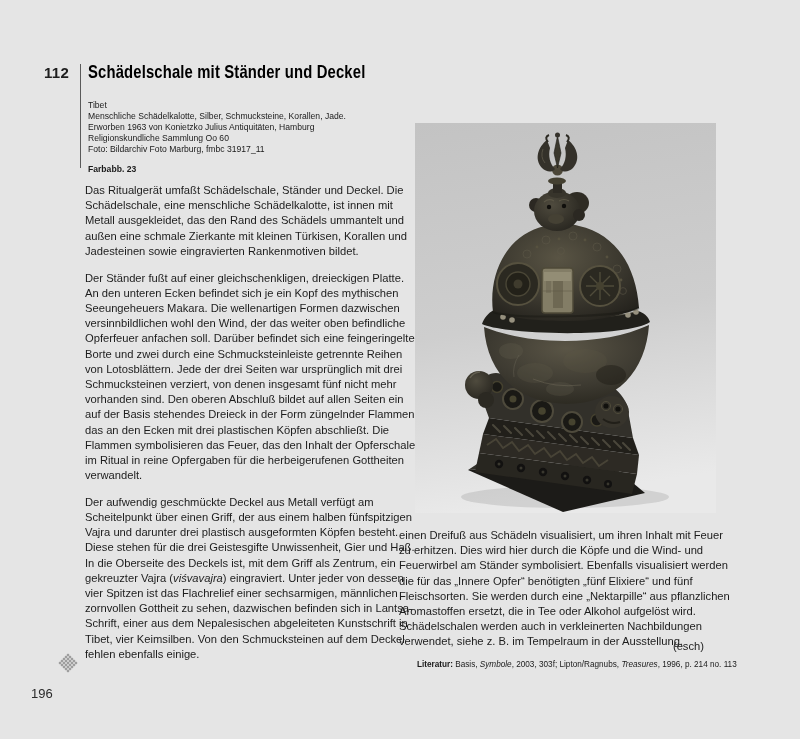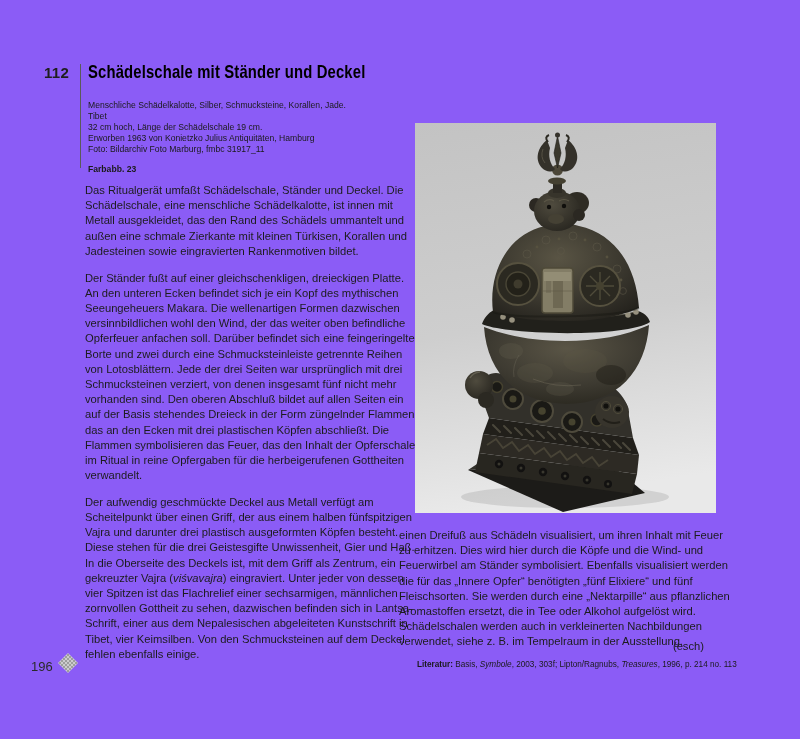--- a/index.html
+++ b/index.html
@@ -1,18 +1,18 @@
 <!DOCTYPE html>
 <html><head>
 <meta charset="utf-8">
 <style>
   * { margin:0; padding:0; box-sizing:border-box; }
   html,body { background:#ffffff; }
   body { font-family:"Liberation Sans", sans-serif; color:#1e1e1e; }
-  .page { position:relative; width:800px; height:739px; background:#8b5cf6; overflow:hidden; }
+  .page { position:relative; width:800px; height:739px; background:#e5e5e5; overflow:hidden; }
 
   .cat-num { position:absolute; left:44px; top:64px; font-size:15px; font-weight:bold; letter-spacing:.3px; }
   .title-rule { position:absolute; left:80px; top:64px; width:1px; height:104px; background:#5a5a5a; }
   .title { position:absolute; left:88px; top:61px; font-size:19px; font-weight:bold; white-space:nowrap;
            transform:scaleX(.78); transform-origin:0 0; letter-spacing:.2px; color:#000; }
 
   .meta { position:absolute; left:88px; top:100px; font-size:8.6px; line-height:11.1px; color:#1a1a1a; }
   .meta .plate { font-weight:bold; margin-top:9px; }
 
   .col-left  { position:absolute; left:85px;  top:183px; width:334px; }
@@ -22,37 +22,37 @@
   i { font-style:italic; }
 
   .photo { position:absolute; left:415px; top:123px; width:301px; height:390px; }
   .photo svg { display:block; }
 
   .author { position:absolute; left:417px; top:640px; width:287px; text-align:right; font-size:11.2px; color:#1c1c1c; }
 
   .literature { position:absolute; left:417px; top:660px; width:360px; font-size:8.2px; color:#1a1a1a; }
   .literature b { font-weight:bold; }
 
-  .pagenum { position:absolute; left:31px; top:659px; font-size:13px; color:#2a2a2a; }
+  .pagenum { position:absolute; left:31px; top:686px; font-size:13px; color:#2a2a2a; }
   .ornament { position:absolute; left:57px; top:652px; width:22px; height:22px; }
 </style>
 </head>
 <body>
 
 <div class="page">
 
   <div class="cat-num">112</div>
   <div class="title-rule"></div>
   <h1 class="title">Schädelschale mit Ständer und Deckel</h1>
 
   <div class="meta">
+    <div>Tibet</div>
     <div>Menschliche Schädelkalotte, Silber, Schmucksteine, Korallen, Jade.</div>
-    <div>Tibet</div>
-    <div>32 cm hoch, Länge der Schädelschale 19 cm.</div>
     <div>Erworben 1963 von Konietzko Julius Antiquitäten, Hamburg</div>
+    <div>Religionskundliche Sammlung Oo 60</div>
     <div>Foto: Bildarchiv Foto Marburg, fmbc 31917_11</div>
     <div class="plate">Farbabb. 23</div>
   </div>
 
   <div class="col-left">
     <p>Das Ritualgerät umfaßt Schädelschale, Ständer und Deckel. Die Schädelschale, eine menschliche Schädelkalotte, ist innen mit Metall ausgekleidet, das den Rand des Schädels ummantelt und außen eine schmale Zierkante mit kleinen Türkisen, Korallen und Jadesteinen sowie eingravierten Rankenmotiven bildet.</p>
     <p>Der Ständer fußt auf einer gleichschenkligen, dreieckigen Platte. An den unteren Ecken befindet sich je ein Kopf des mythischen Seeungeheuers Makara. Die wellenartigen Formen dazwischen versinnbildlichen wohl den Wind, der das weiter oben befindliche Opferfeuer anfachen soll. Darüber befindet sich eine feingeringelte Borte und zwei durch eine Schmucksteinleiste getrennte Reihen von Lotosblättern. Jede der drei Seiten war ursprünglich mit drei Schmucksteinen verziert, von denen insgesamt fünf nicht mehr vorhanden sind. Den oberen Abschluß bildet auf allen Seiten ein auf der Basis stehendes Dreieck in der Form züngelnder Flammen, das an den Ecken mit drei plastischen Köpfen abschließt. Die Flammen symbolisieren das Feuer, das den Inhalt der Opferschale im Ritual in reine Opfergaben für die herbeigerufenen Gottheiten verwandelt.</p>
     <p><span>Der aufwendig geschmückte Deckel aus Metall verfügt am Scheitelpunkt über einen Griff, der aus einem halben fünfspitzigen Vajra und darunter drei plastisch ausgeformten Köpfen besteht. Diese stehen für die drei Geistesgifte Unwissenheit, Gier und Haß. In die Oberseite des Deckels ist, mit dem Griff als Zentrum, ein gekreuzter Vajra (</span><i>viśvavajra</i><span>) eingraviert. Unter jeder von dessen vier Spitzen ist das Flachrelief einer sechsarmigen, männlichen zornvollen Gottheit zu sehen, dazwischen befinden sich in Lantsa-Schrift, einer aus dem Nepalesischen abgeleiteten Kunstschrift in Tibet, vier Keimsilben. Von den Schmucksteinen auf dem Deckel fehlen ebenfalls einige.</span></p>
   </div>
 

